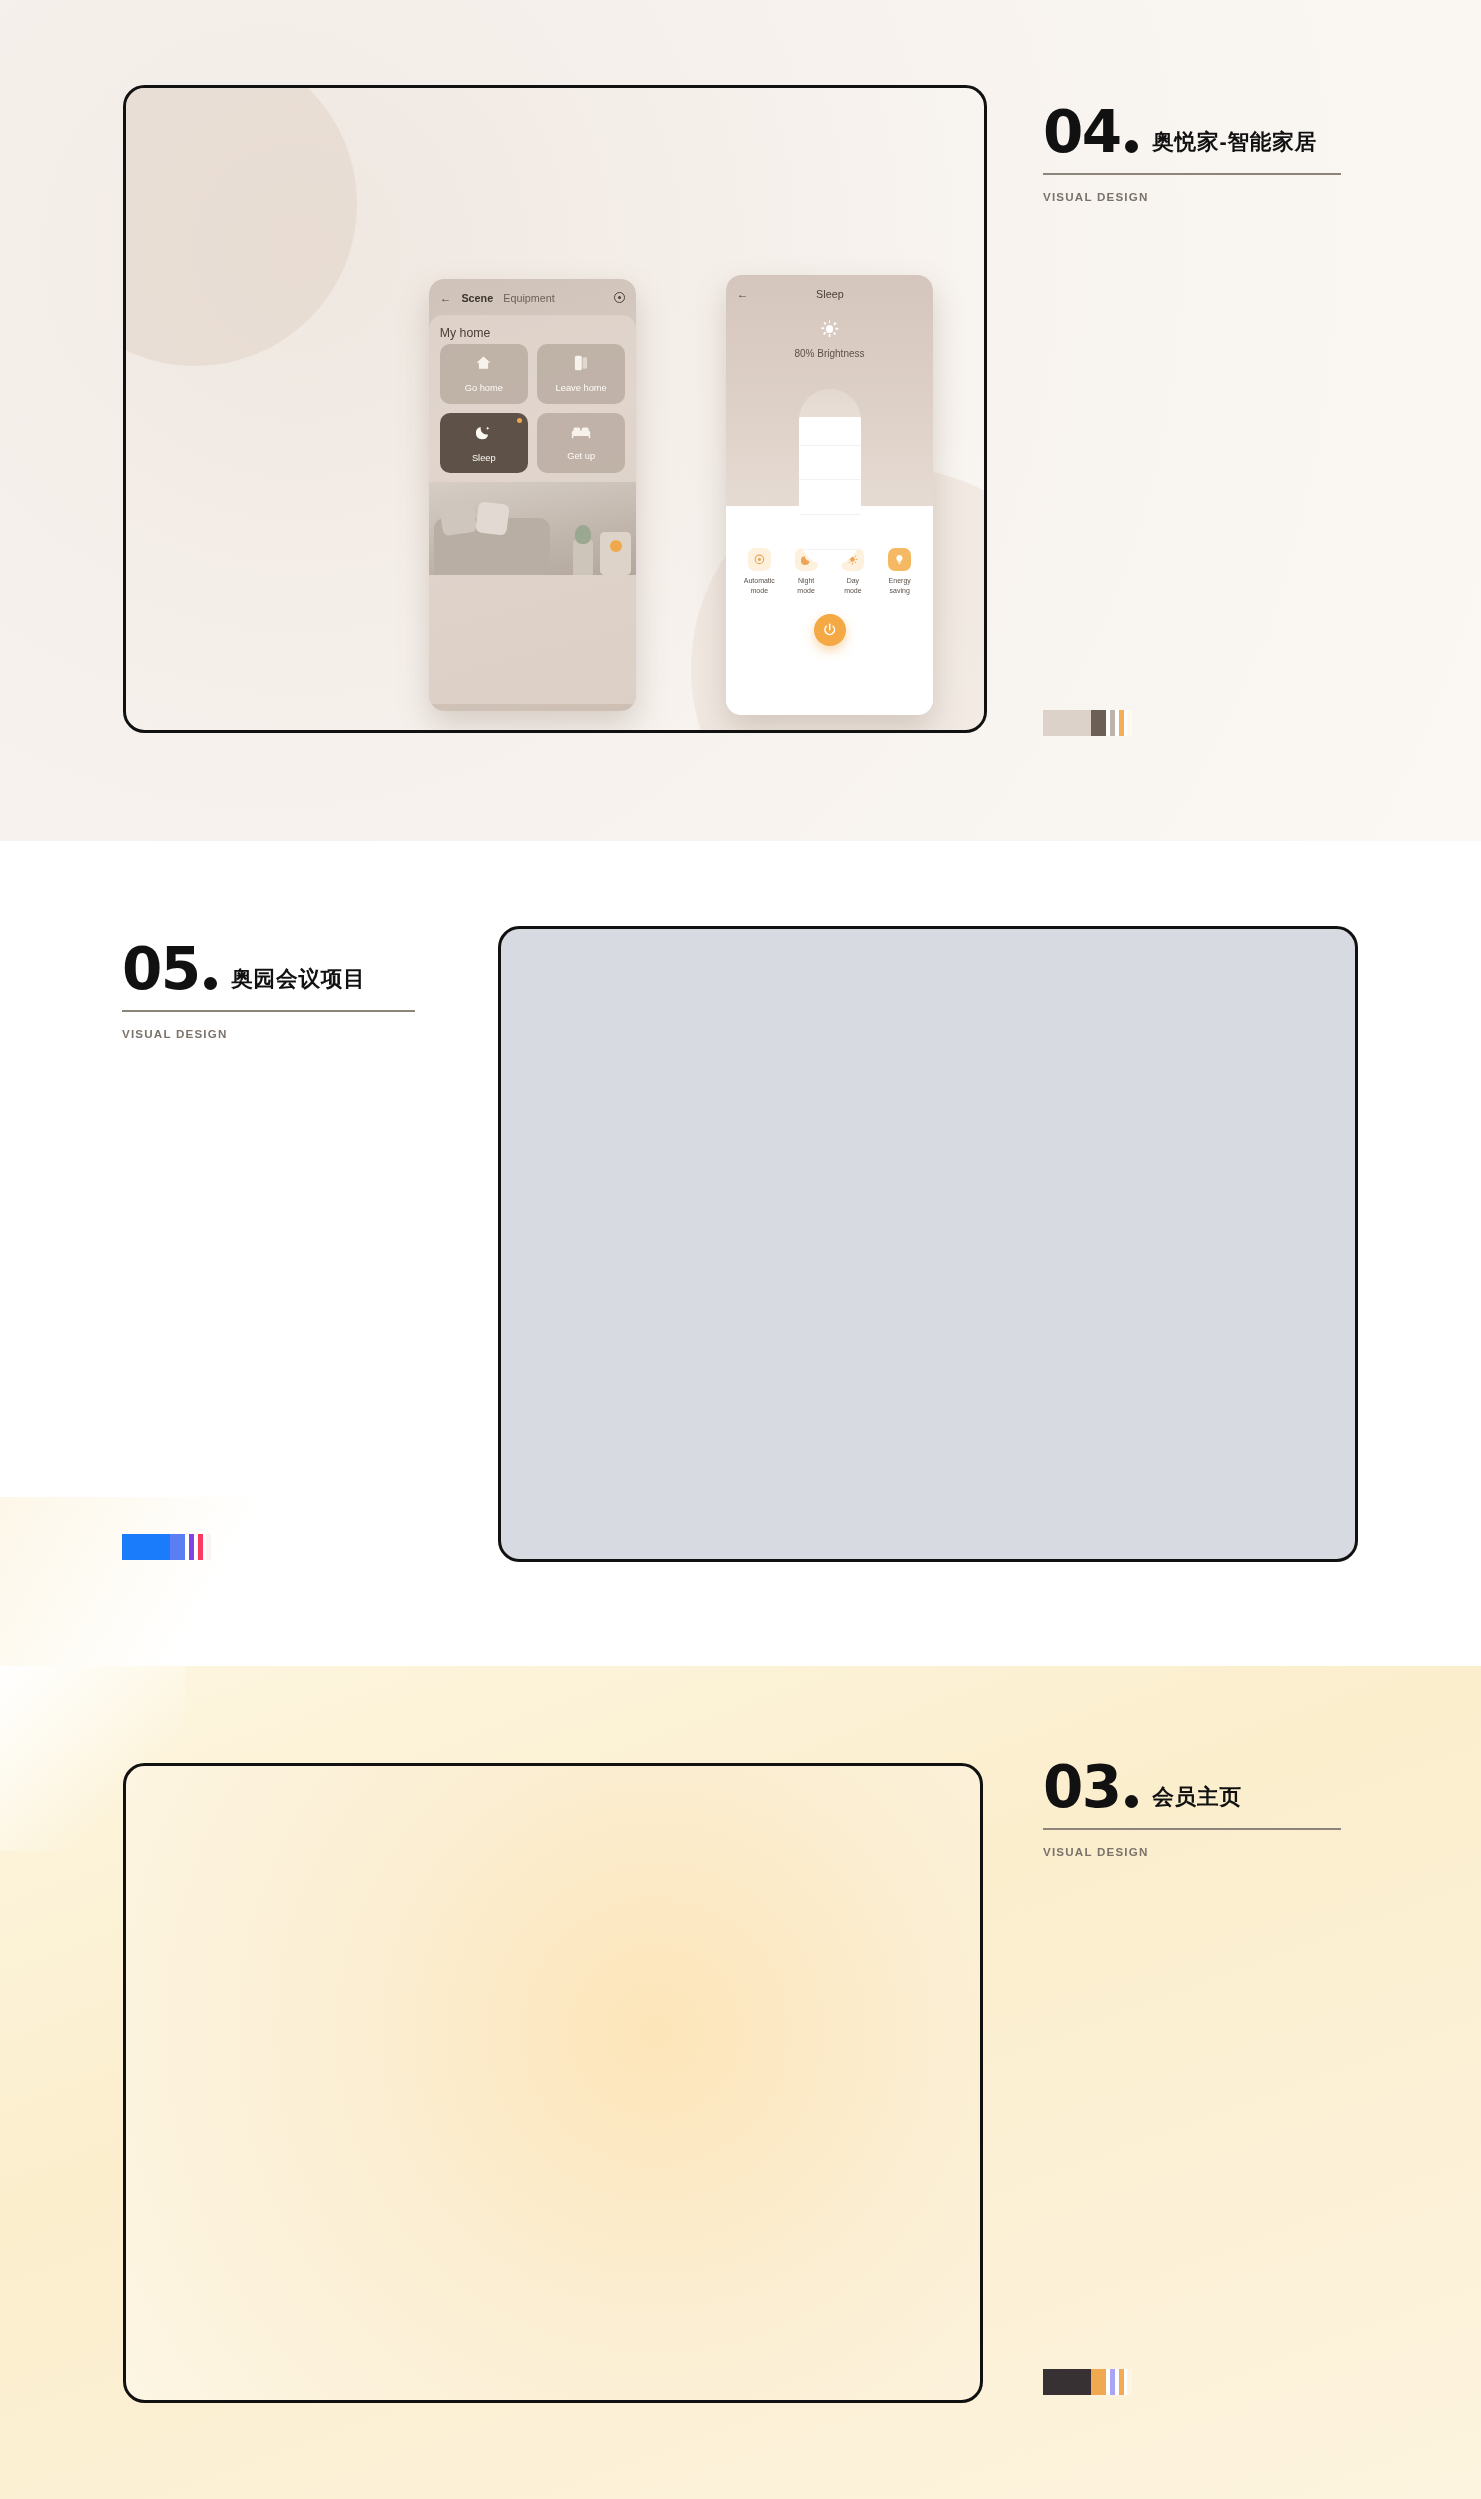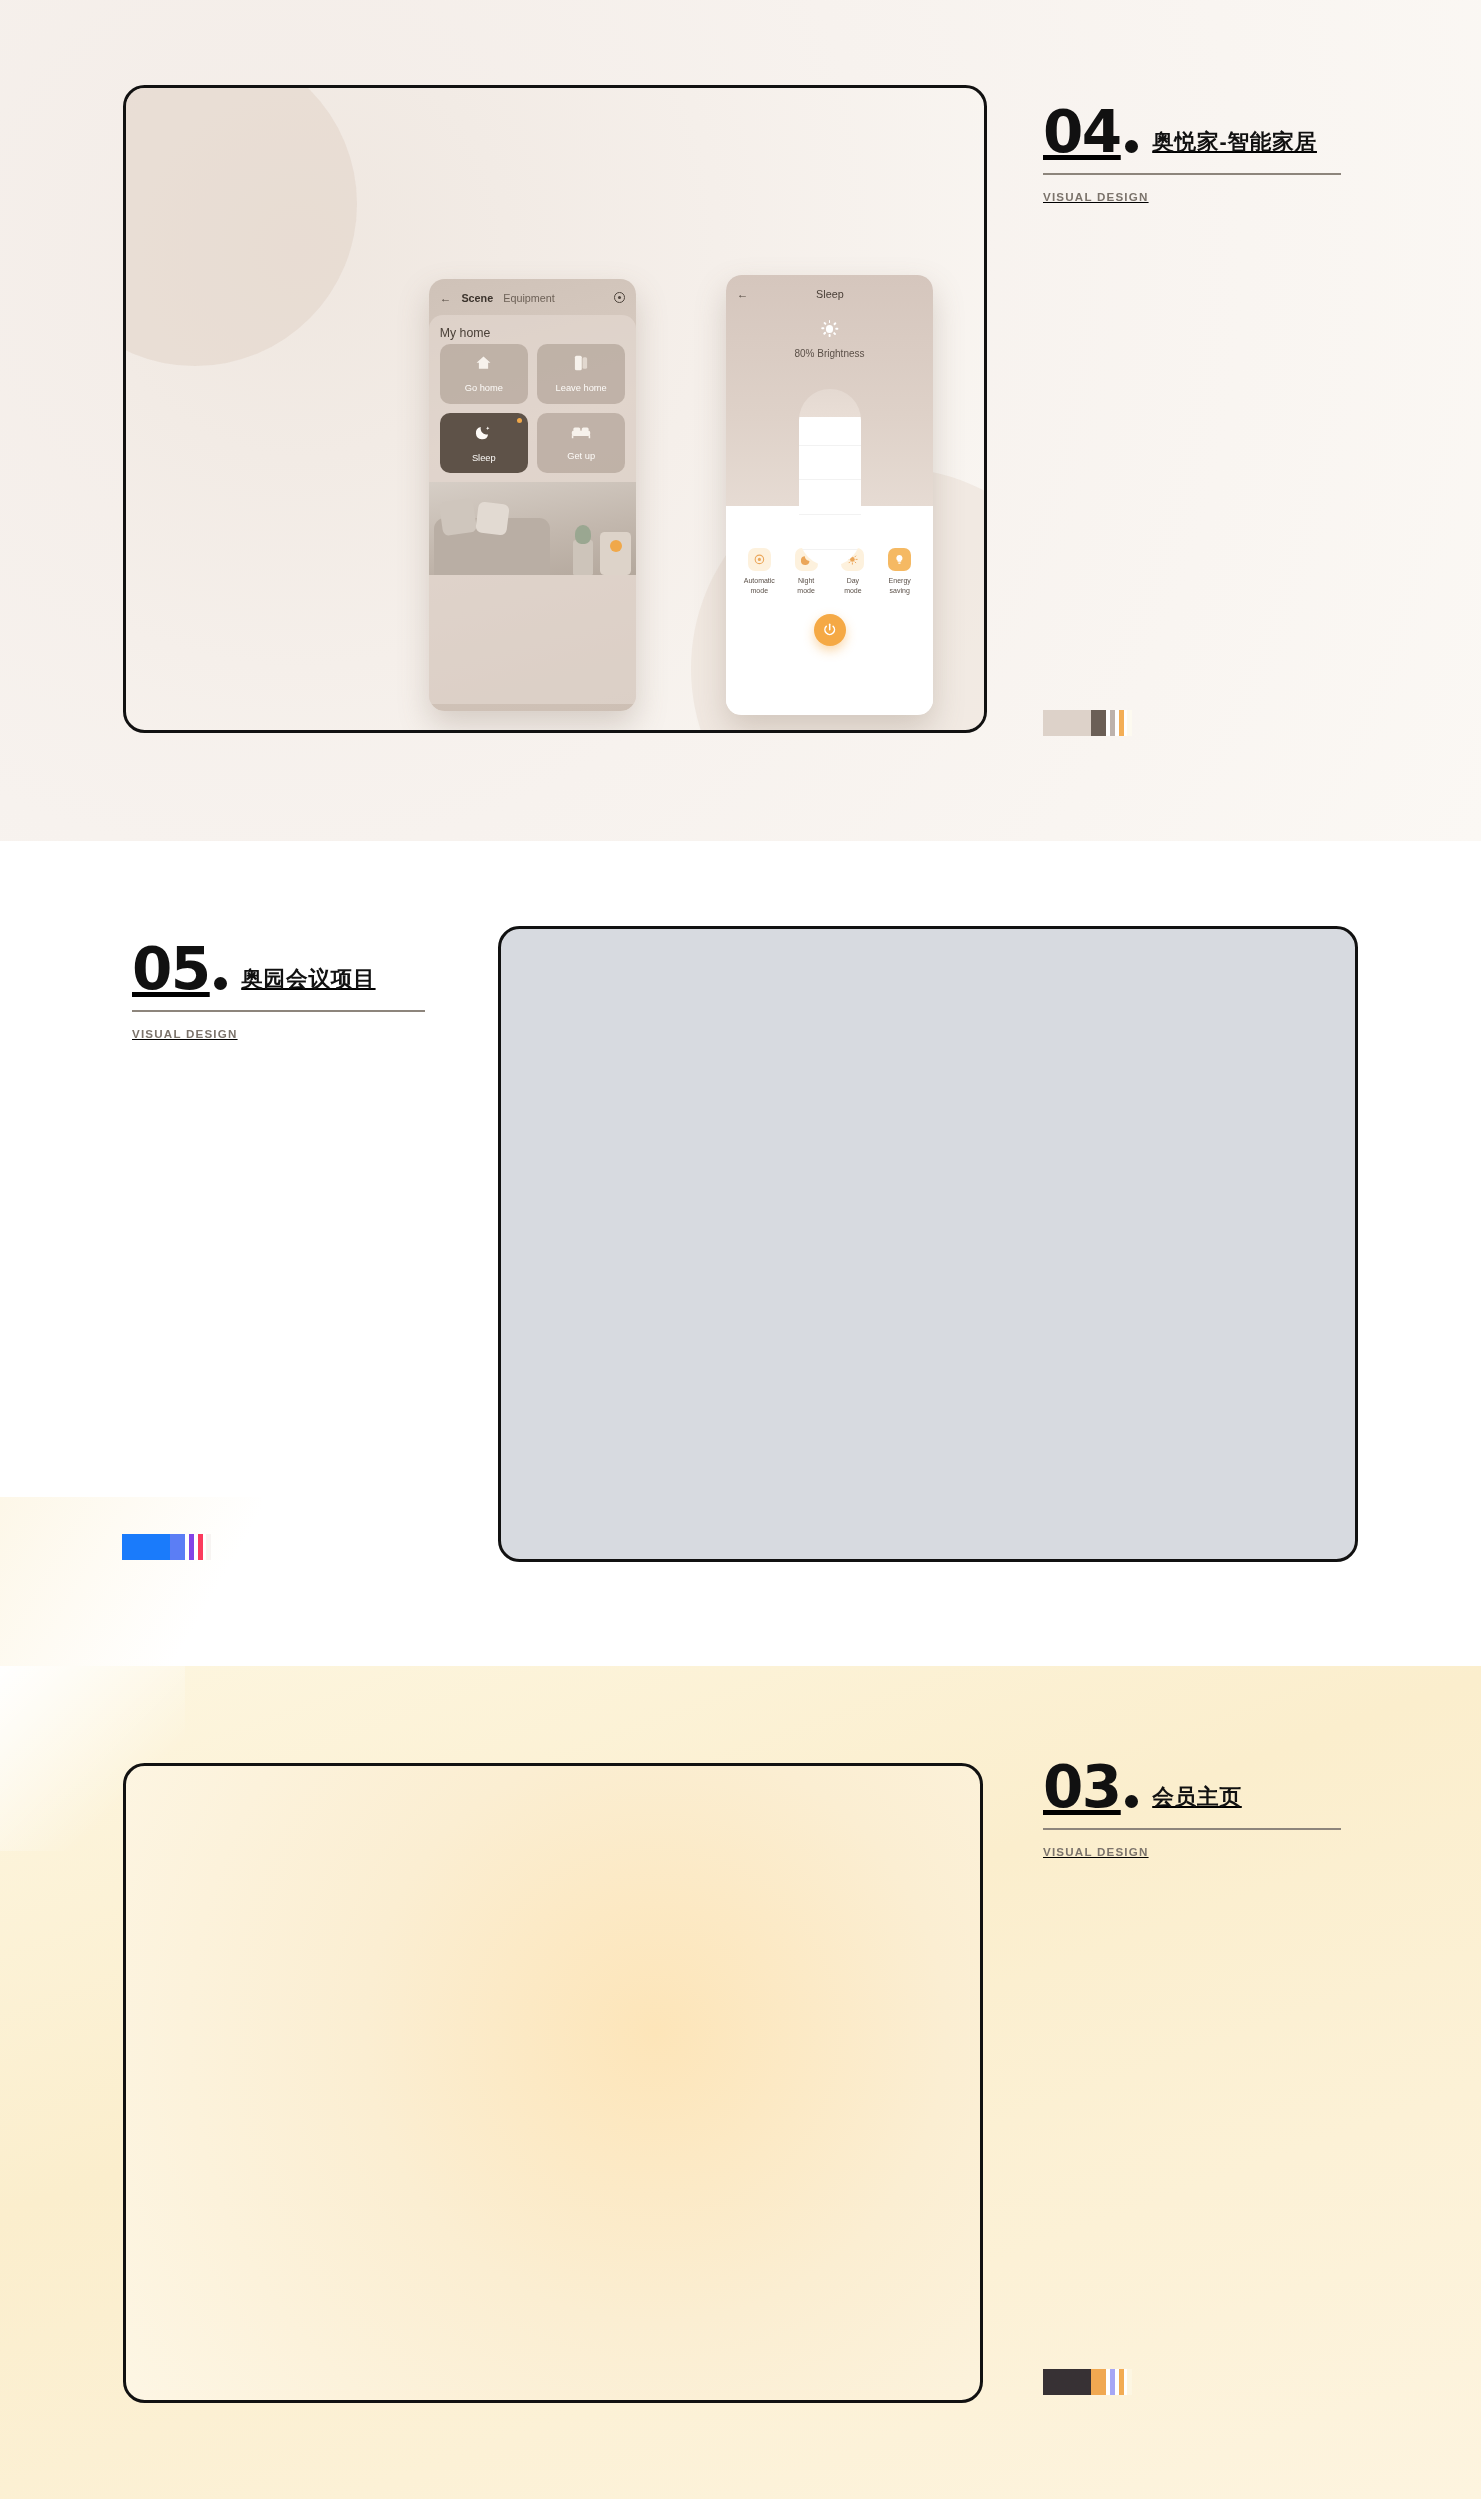--- a/index.html
+++ b/index.html
@@ -23,21 +23,21 @@
   #bg-06:before {
       content:""; position:absolute; left:0; top:0; width:185px; height:185px;
       background: linear-gradient(135deg, #ffffff 0%, rgba(255,255,255,0) 70%);
   }
   #bg-05:after {
       content:""; position:absolute; left:0; bottom:0; width:262px; height:170px;
       background: linear-gradient(120deg, #fdf7e8 0%, rgba(253,247,232,0) 75%);
   }
 
   
-  .sec-head { position: absolute; text-decoration: underline; }
+  .sec-head { position: absolute; }
   .head-line1 { display: flex; align-items: flex-end; gap: 4.6px; }
   .head-num {
     font-size: 58px; font-weight: 700; letter-spacing: -1.5px;
     color: #111; line-height: 0.85; font-family: "DejaVu Sans", sans-serif;
   }
   .head-dot { width: 13px; height: 13px; border-radius: 50%; background: #111; margin-bottom: 3.9px; }
   .head-cn { font-size: 21.6px; font-weight: 700; color: #111; margin-bottom: 1.5px; margin-left: 9.3px;
     letter-spacing: 0.8px; }
   .head-rule { height: 2.3px; background: #8d857c; margin-top: 15.4px; }
   .head-sub { font-size: 11.6px; font-weight: 700; letter-spacing: 1.2px; color: #7b736b; margin-top: 15.4px; }
@@ -293,21 +293,21 @@
             <path d="M10 3v7" stroke="#fff" stroke-width="2" stroke-linecap="round"></path>
             <path d="M5.6 5.6a6.2 6.2 0 1 0 8.8 0" stroke="#fff" stroke-width="2" fill="none" stroke-linecap="round"></path>
           </svg>
       </div>
     </div>
   </div>
 </div>
 
 <div class="sec-bg" id="bg-05"></div>
 
-<div class="sec-head" style="left:132px; top:945px; width:293px;">
+<div class="sec-head" style="left:122px; top:945px; width:293px;">
   <div class="head-line1">
     <span class="head-num">05</span>
     <span class="head-dot"></span>
     <span class="head-cn">奥园会议项目</span>
   </div>
   <div class="head-rule"></div>
   <div class="head-sub">VISUAL DESIGN</div>
 </div>
 
 <div class="sw" style="left:122px; top:1534px;">

